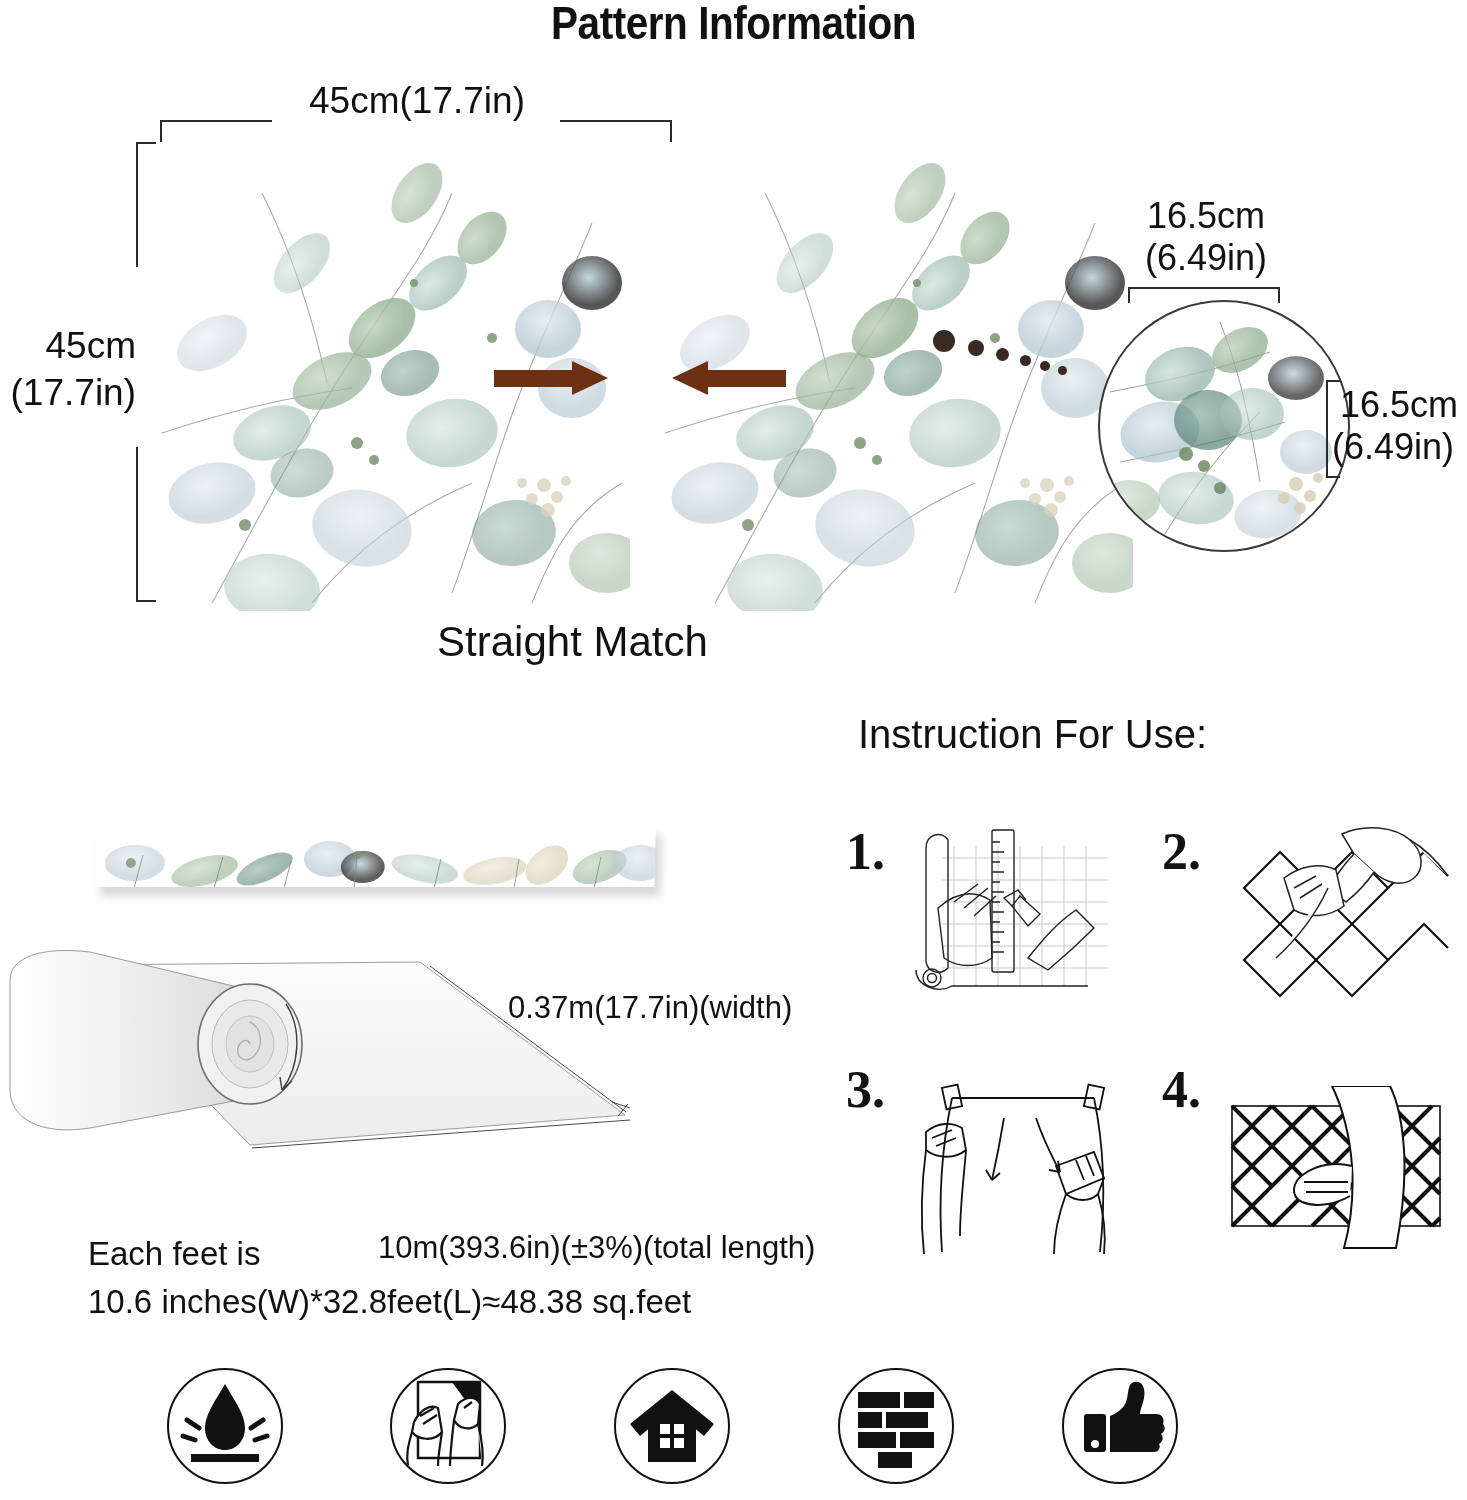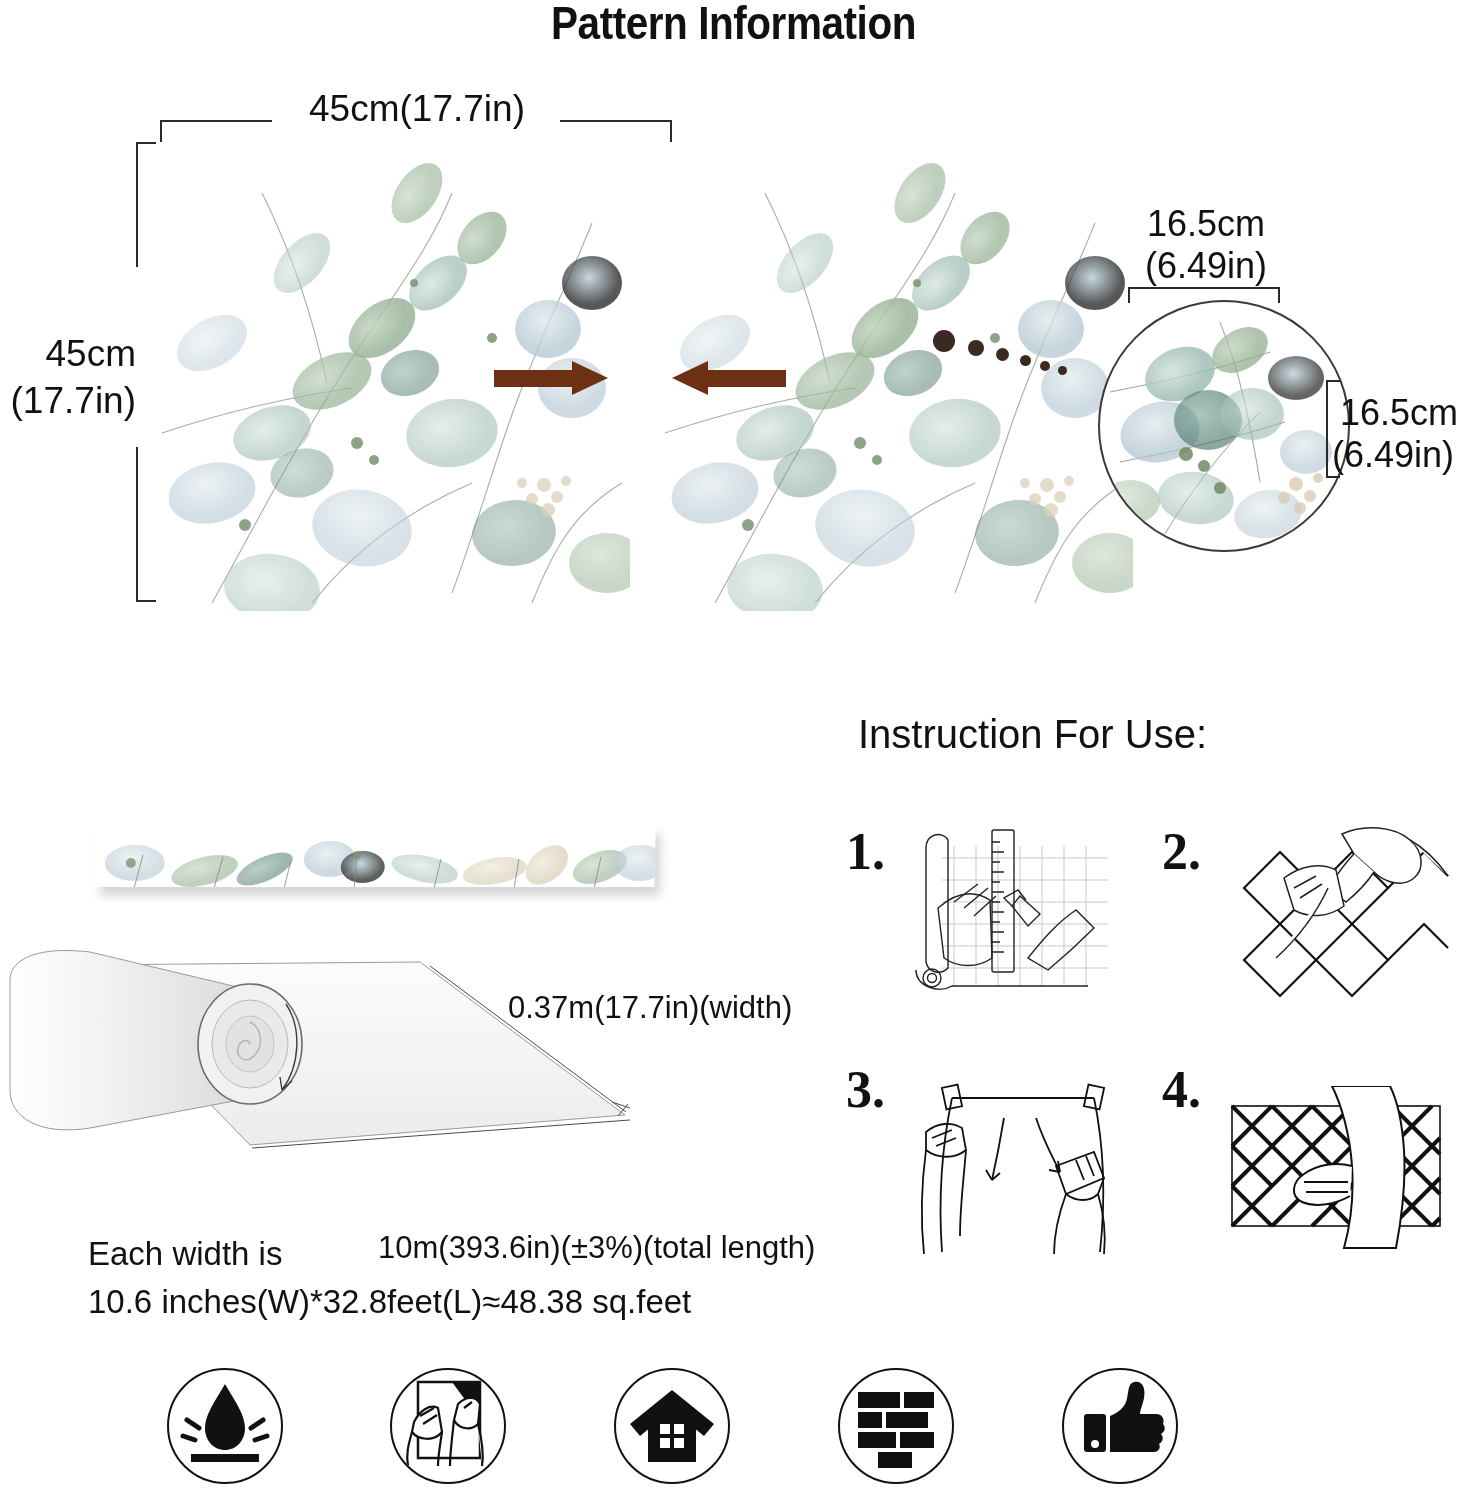--- a/index.html
+++ b/index.html
@@ -23,21 +23,21 @@
     position:absolute;overflow:hidden;background:#ffffff;
   }
   .panelA{left:152px;top:133px;width:478px;height:478px;}
   .panelB{left:655px;top:133px;width:478px;height:478px;}
 
   
   .brk{position:absolute;background:#2a2a2a;}
   .brk-v{width:2px;}
   .brk-h{height:2px;}
 
-  .dimlabel{position:absolute;font-size:34px;line-height:1.12;color:#111;margin-top:8px;}
+  .dimlabel{position:absolute;font-size:34px;line-height:1.12;color:#111;}
   .dimlabel.c{text-align:center;}
 
   
   .arrow{position:absolute;height:34px;}
   .arrow .shaft{position:absolute;top:9px;height:17px;background:#6e3012;}
   .arrow .head{position:absolute;top:0;width:0;height:0;border-top:17px solid transparent;border-bottom:17px solid transparent;}
   .arrow.right .shaft{left:0;width:78px;}
   .arrow.right .head{left:78px;border-left:36px solid #6e3012;}
   .arrow.left .shaft{right:0;width:78px;}
   .arrow.left .head{right:78px;border-right:36px solid #6e3012;}
@@ -280,20 +280,21 @@
   <div class="brk brk-v" style="left:1278px;top:287px;height:16px;"></div>
   <div class="dimlabel c" style="left:1106px;top:196px;width:200px;font-size:36px;">16.5cm</div>
   <div class="dimlabel c" style="left:1106px;top:238px;width:200px;font-size:36px;">(6.49in)</div>
 
   <div class="brk brk-v" style="left:1326px;top:380px;height:98px;"></div>
   <div class="brk brk-h" style="left:1326px;top:380px;width:14px;"></div>
   <div class="brk brk-h" style="left:1326px;top:476px;width:14px;"></div>
   <div class="dimlabel" style="left:1340px;top:385px;font-size:36px;">16.5cm</div>
   <div class="dimlabel" style="left:1332px;top:427px;font-size:36px;">(6.49in)</div>
 
+  <div class="straightmatch">Straight Match</div>
 
   <div class="instr-title">Instruction For Use:</div>
 
   <div class="step" style="left:846px;top:818px;">
     <div class="step-num" style="left:0;top:4px;">1.</div>
     <svg class="step-art" style="left:62px;top:0;" width="220" height="190" viewBox="0 0 220 190">
       <g fill="none" stroke="#c9c9c9" stroke-width="1">
         <path d="M34 40 H200 M34 62 H200 M34 84 H200 M34 106 H200 M34 128 H200 M34 150 H200"></path>
         <path d="M46 28 V168 M68 28 V168 M90 28 V168 M112 28 V168 M134 28 V168 M156 28 V168 M178 28 V168"></path>
       </g>
@@ -431,21 +432,21 @@
       <path d="M430 36 L626 182" stroke="#4a4a4a" stroke-width="1" fill="none"></path>
       <path d="M612 172 l18 6 M618 186 l10 -12" stroke="#4a4a4a" stroke-width="1" fill="none"></path>
       <path d="M252 218 L630 190" stroke="#4a4a4a" stroke-width="1" fill="none"></path>
       <ellipse cx="0" cy="0" rx="0" ry="0" fill="none"></ellipse>
     </svg>
   </div>
 
   <div class="roll-text" style="left:508px;top:990px;">0.37m(17.7in)(width)</div>
   <div class="roll-text" style="left:378px;top:1184px;margin-top:46px;">10m(393.6in)(±3%)(total length)</div>
   <div class="eachroll">
-    <div>Each width is</div>
+    <div>Each feet is</div>
     <div>10.6 inches(W)*32.8feet(L)≈48.38 sq.feet</div>
   </div>
 
   <div class="feat" style="left:135px;">
     <div class="circle">
       <svg width="112" height="112" viewBox="0 0 112 112">
         <path d="M56 14 C44 34 36 46 36 58 C36 71 45 80 56 80 C67 80 76 71 76 58 C76 46 68 34 56 14 Z" fill="#111"></path>
         <g stroke="#111" stroke-width="5" stroke-linecap="round">
           <path d="M30 58 L18 50"></path>
             <path d="M26 70 L14 66"></path>

